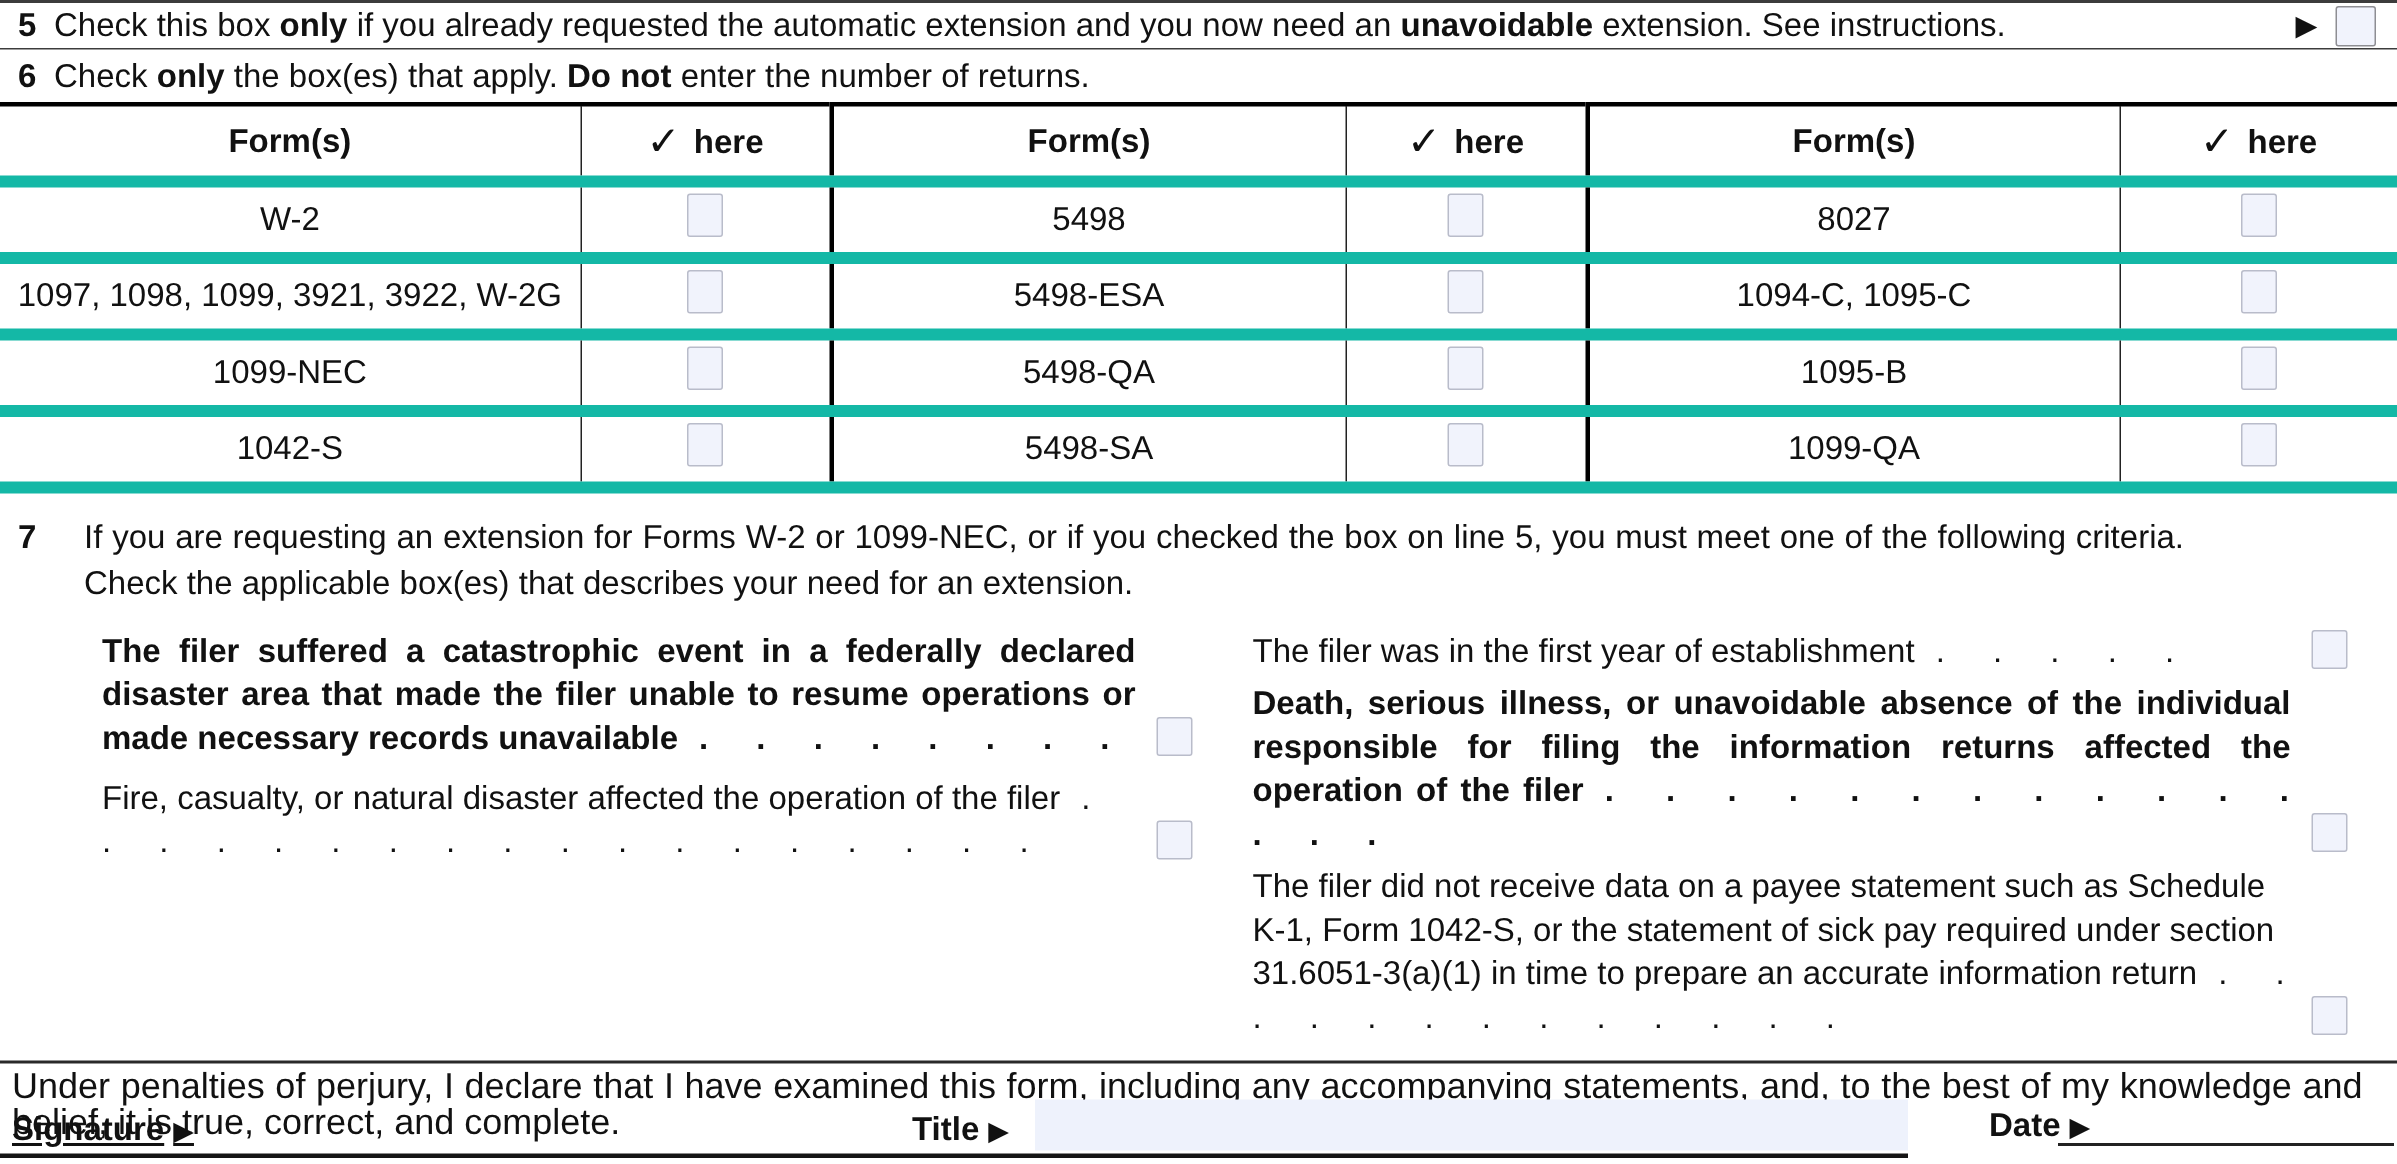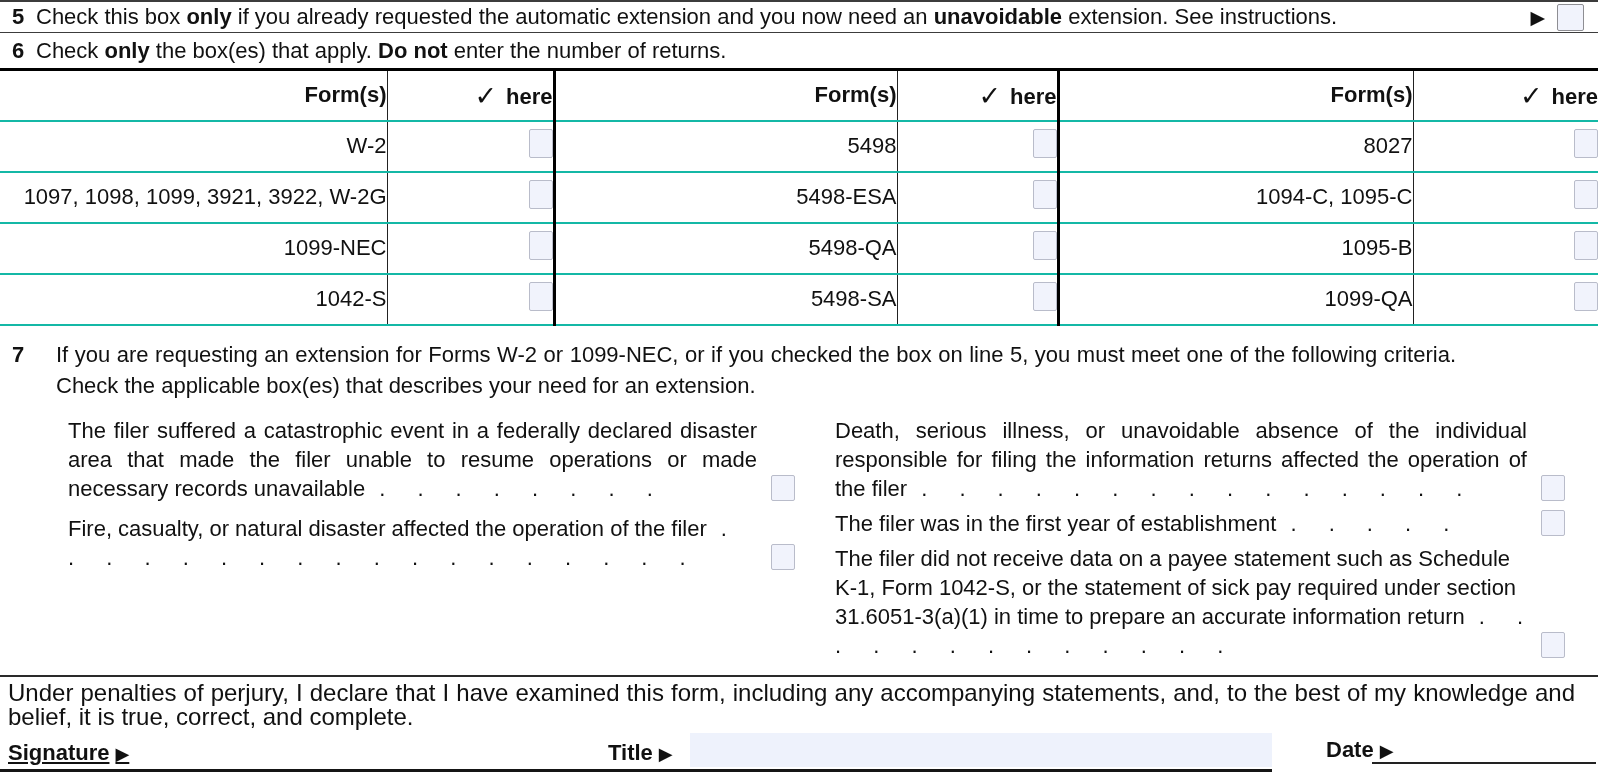--- a/index.html
+++ b/index.html
@@ -26,41 +26,41 @@
   }
   .cb-line5 { width:27px; height:27px; border:1.5px solid #8e8e93; flex:none; margin-right:14px; }
   .cb-crit { width:24px; height:26px; }
 
   
   table.forms-table {
     width:1598px; border-collapse:collapse; table-layout:fixed;
     border-top:3px solid #000;
   }
   .forms-table th, .forms-table td {
-    border-bottom:2px solid #14b8a6; text-align:right; vertical-align:middle;
+    border-bottom:8px solid #14b8a6; text-align:center; vertical-align:middle;
     font-size:22px; overflow:hidden; white-space:nowrap;
   }
   .forms-table th { height:51px; font-weight:bold; }
   .forms-table td { height:51px; font-weight:normal; }
   .bl-thin  { border-left:1.5px solid #222; }
   .bl-thick { border-left:3px solid #000; }
   .check-glyph { font-weight:bold; font-size:27px; margin-right:9px; position:relative; top:1px; }
   .here-label { font-weight:bold; }
 
   
   .row7 { display:flex; margin-top:13px; font-size:22px; line-height:31px; }
   .linenum7 { flex:none; width:56px; padding-left:12px; font-weight:bold; }
   .row7 .rowtext7 { width:1400px; text-align:justify; }
 
   
   .criteria { display:flex; padding-left:68px; margin-top:15px; font-size:22px; line-height:29px; }
   .crit-col-left  { width:727px; margin-right:40px; }
   .crit-col-right { width:730px; }
   .criterion { position:relative; padding-right:38px; }
-  .criterion.justify { text-align:justify; }
+  .criterion.justify { text-align:justify;font-weight:bold; }
   .criterion .cb-crit { position:absolute; right:0; bottom:2px; }
   .crit-col-left  .criterion { margin-bottom:11px; }
   .crit-col-right .criterion { margin-bottom:6px; }
   .dots { word-spacing:24px; padding-left:14px; letter-spacing:1px; }
 
   
   .decl-rule { border-top:2px solid #2a2a2a; margin-top:9px; }
   .declaration {
     width:1575px; padding:4px 0 0 8px; font-size:24px; line-height:24px; text-align:justify;
   }
@@ -157,26 +157,26 @@
     <div class="criterion justify">
       <span>The filer suffered a catastrophic event in a federally declared disaster area that made the filer unable to resume operations or made necessary records unavailable</span><span class="dots">. . . . . . . .</span>
       <span class="cb cb-crit"></span>
     </div>
     <div class="criterion">
       <span>Fire, casualty, or natural disaster affected the operation of the filer</span><span class="dots">. . . . . . . . . . . . . . . . . .</span>
       <span class="cb cb-crit"></span>
     </div>
   </div>
   <div class="crit-col-right">
+    <div class="criterion">
+      <span>The filer was in the first year of establishment</span><span class="dots">. . . . .</span>
+      <span class="cb cb-crit"></span>
+    </div>
     <div class="criterion justify">
       <span>Death, serious illness, or unavoidable absence of the individual responsible for filing the information returns affected the operation of the filer</span><span class="dots">. . . . . . . . . . . . . . .</span>
-      <span class="cb cb-crit"></span>
-    </div>
-    <div class="criterion">
-      <span>The filer was in the first year of establishment</span><span class="dots">. . . . .</span>
       <span class="cb cb-crit"></span>
     </div>
     <div class="criterion">
       <span>The filer did not receive data on a payee statement such as Schedule K-1, Form 1042-S, or the statement of sick pay required under section 31.6051-3(a)(1) in time to prepare an accurate information return</span><span class="dots">. . . . . . . . . . . . .</span>
       <span class="cb cb-crit"></span>
     </div>
   </div>
 </div>
 
 <div class="decl-rule"></div>

